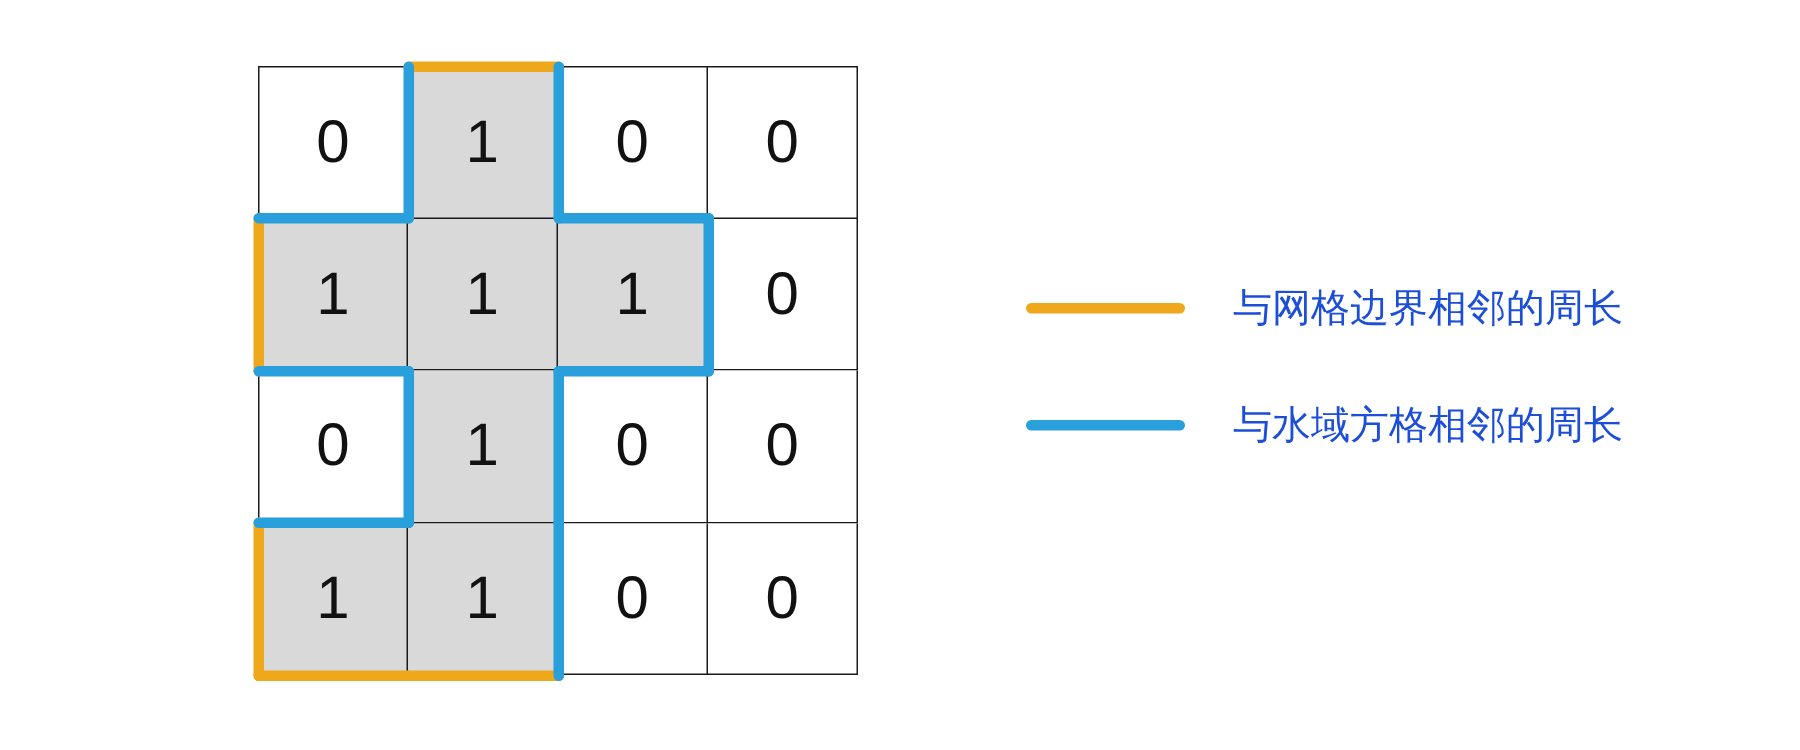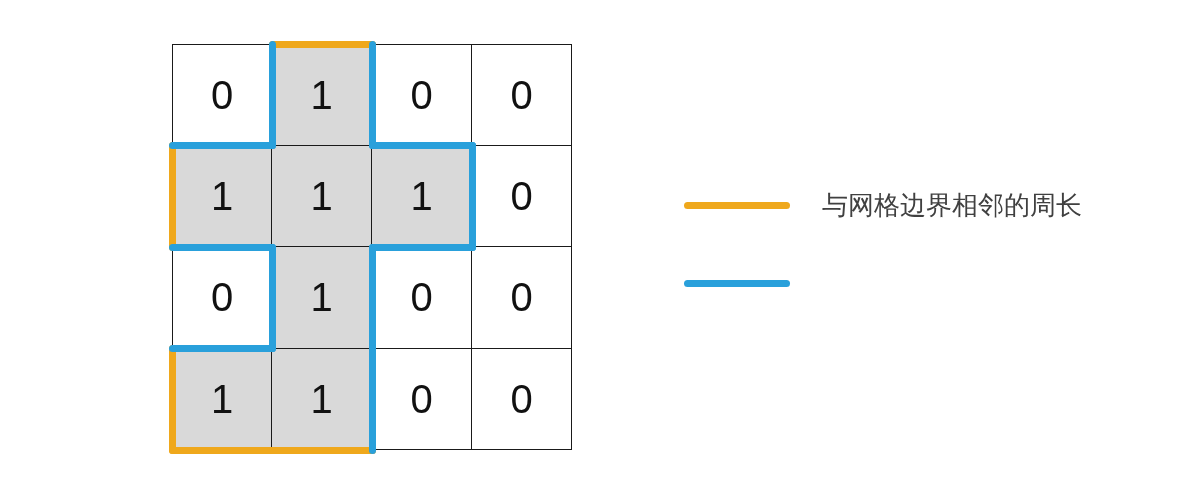--- a/index.html
+++ b/index.html
@@ -97,21 +97,21 @@
     border-radius: 3.5px;
   }
   .legend-swatch.boundary { background: #efa81c; }
   .legend-swatch.water { background: #29a0db; }
   .legend-label {
     position: absolute;
     left: 138px;
     top: 10px;
     font-size: 26px;
     line-height: 34px;
-    color: #404040;
+    color: #1d4ed8;
     white-space: nowrap;
     font-family: "Liberation Sans", sans-serif;
   }
 </style>
 </head>
 <body>
 
 <div id="stage">
 
   <div id="grid-wrap">
@@ -185,16 +185,17 @@
       </div>
   </div>
 
   <div id="legend">
       <div class="legend-row">
         <div class="legend-swatch boundary"></div>
         <div class="legend-label">与网格边界相邻的周长</div>
       </div>
       <div class="legend-row">
         <div class="legend-swatch water"></div>
+        <div class="legend-label">与水域方格相邻的周长</div>
       </div>
     </div>
 
 </div>
 
 </body></html>

